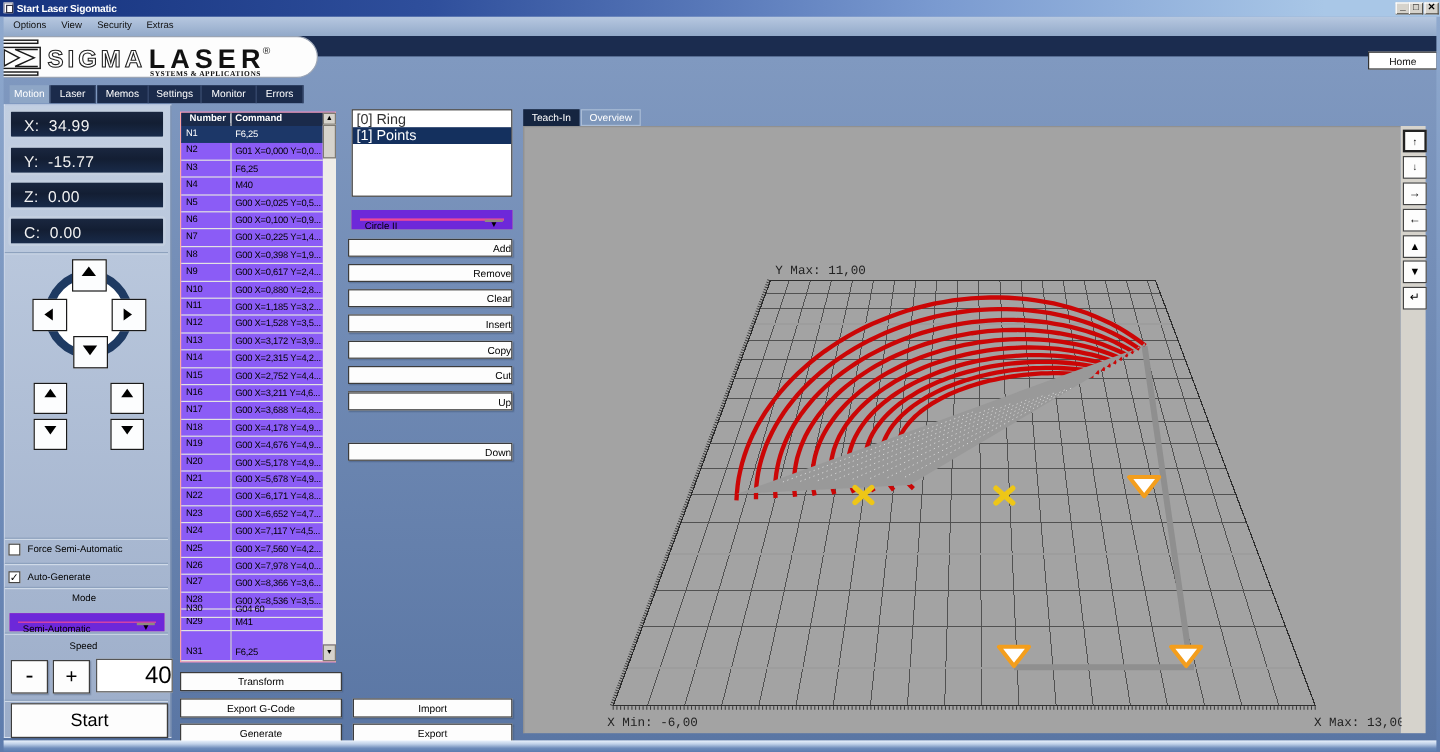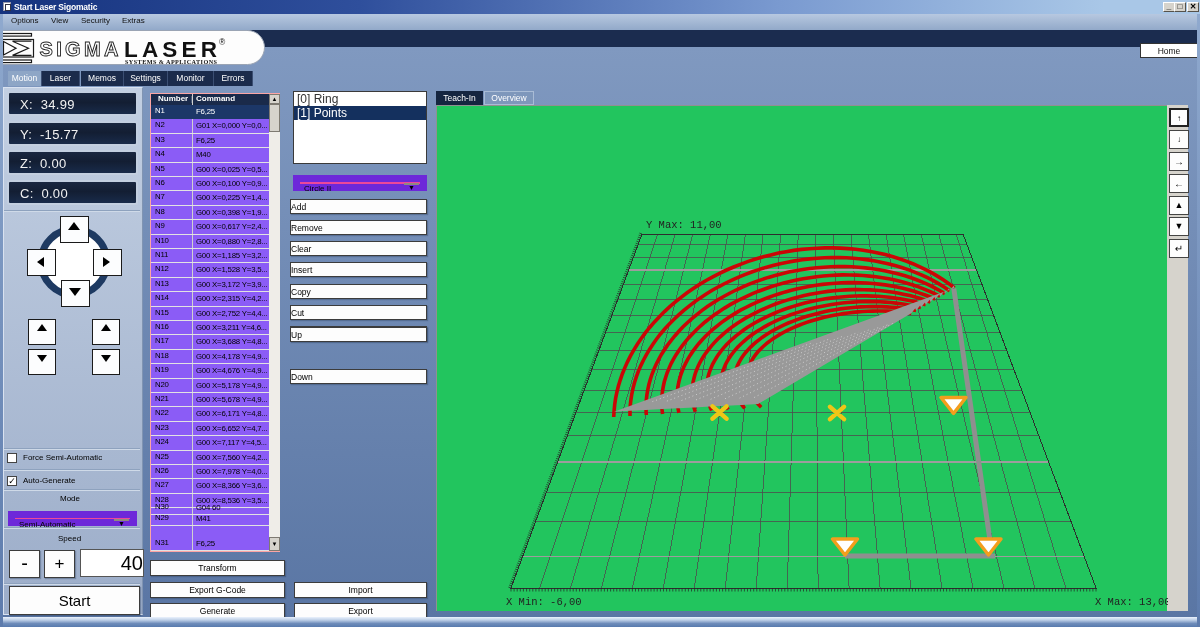--- a/index.html
+++ b/index.html
@@ -50,31 +50,31 @@
 .row .n { position:absolute; left:4px; top:1px; }
 .row .c { position:absolute; left:45px; top:2px; white-space:nowrap; overflow:hidden; width:78px; }
 .row.sel { background:#1c3768; color:#fff; border-bottom-color:#1c3768; }
 #vsep { position:absolute; left:41px; top:0; width:1px; height:457px; background:#d0d0d0; }
 
 .sb { position:absolute; background:#d6d3cc; border:1px solid #7e7a72; text-align:center; }
 
 #lbox { left:293px; top:91px; width:134px; height:73px; background:#fff; border:1px solid #3a3a3a; font-size:12px; color:#333; }
 #lbox .sel { background:#14305e; color:#fff; }
 .mbtn { position:absolute; left:290px; width:137px; height:15px; background:#fdfdfd; border:1px solid #3c3c3c;
-  font-size:8.5px; text-align:left; line-height:14px; color:#000; box-shadow:1px 1px 1px rgba(40,60,90,.35); }
+  font-size:8.5px; text-align:right; line-height:14px; color:#000; box-shadow:1px 1px 1px rgba(40,60,90,.35); }
 .bbtn { position:absolute; height:16px; background:#fdfdfd; border:1px solid #3c3c3c;
   font-size:8.5px; text-align:center; line-height:15px; color:#000; box-shadow:1px 1px 1px rgba(40,60,90,.35); }
 .combo { position:absolute; background:#ec4899; border:7px solid #6d28d9; }
 .combo .t { position:absolute; left:4px; top:2px; font-size:8px; color:#000; }
 .combo .btn { position:absolute; right:1px; top:1px; bottom:1px; width:15px; background:linear-gradient(#f4f3f0,#cfccc4);
   border:1px solid #8e8a80; font-size:7px; text-align:center; color:#000; }
 
 #ttab1 { left:436px; top:91px; width:47px; height:14px; background:#152540; color:#fff; font-size:8.5px; text-align:center; line-height:14px; }
 #ttab2 { left:484px; top:91px; width:50px; height:14px; background:#7e97bb; border:1px solid #a9bcd6; color:#fff; font-size:8.5px; text-align:center; line-height:13px; }
-#canvas { left:436px; top:105px; width:731px; height:506px; background:#22c55e; border-top:1px solid #909090; border-left:1px solid #909090; }
+#canvas { left:436px; top:105px; width:731px; height:506px; background:#a3a3a3; border-top:1px solid #909090; border-left:1px solid #909090; }
 #gtrack { left:1167px; top:105px; width:21px; height:506px; background:#d6d3cc; }
 .rbtn { position:absolute; left:1169px; width:20px; height:19px; background:#fdfdfd; border:1px solid #444;
   text-align:center; color:#000; }
 
 #bstrip { left:0; top:617px; width:1200px; height:10px;
   background:linear-gradient(#eaf2fc,#bfd0e8 30%,#6e8cba 65%,#587aae); }
 #ledge { left:0; top:14px; width:3px; height:613px; background:linear-gradient(#8fa9ce,#5d7bac); }
 #redge { left:1197px; top:14px; width:3px; height:613px; background:linear-gradient(#8fa9ce,#5d7bac); }
 </style>
 </head>

